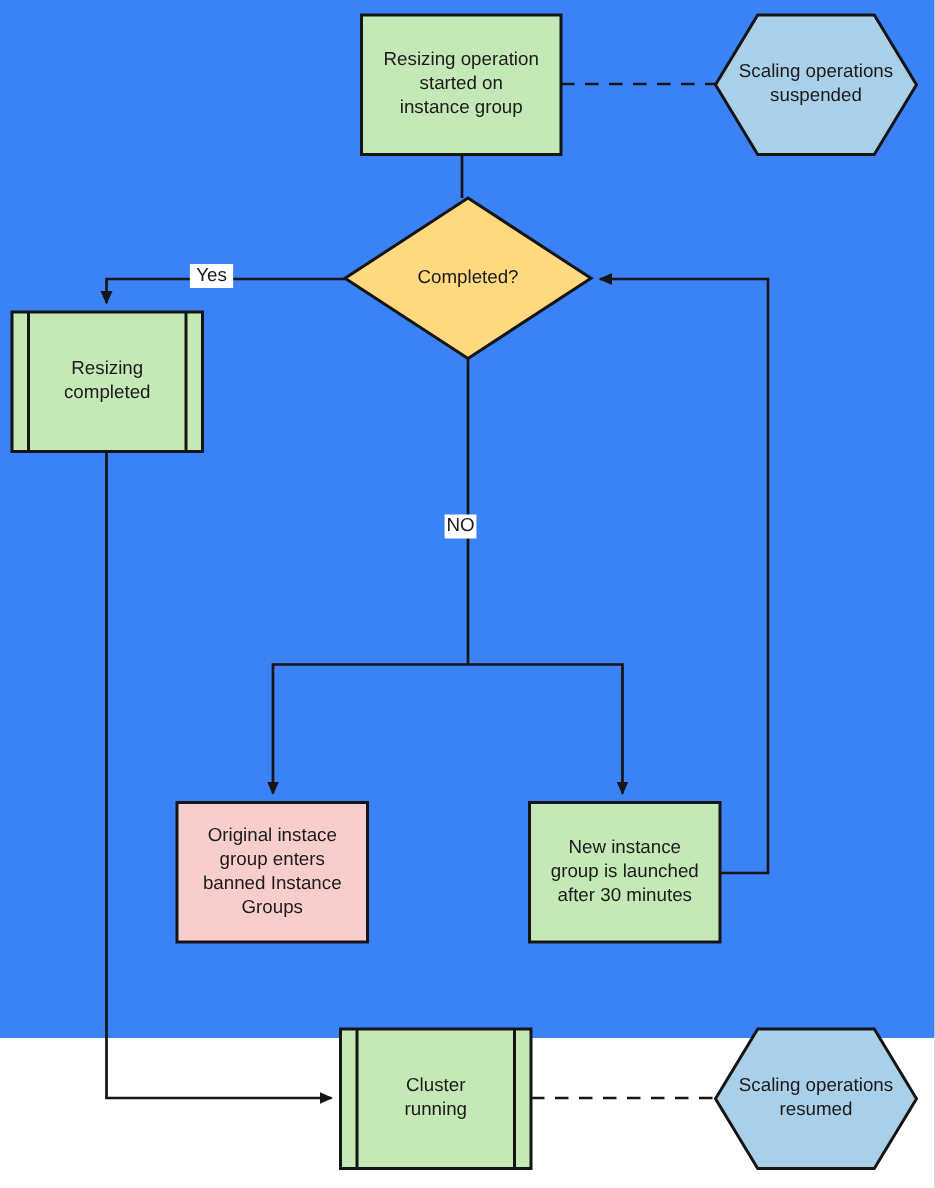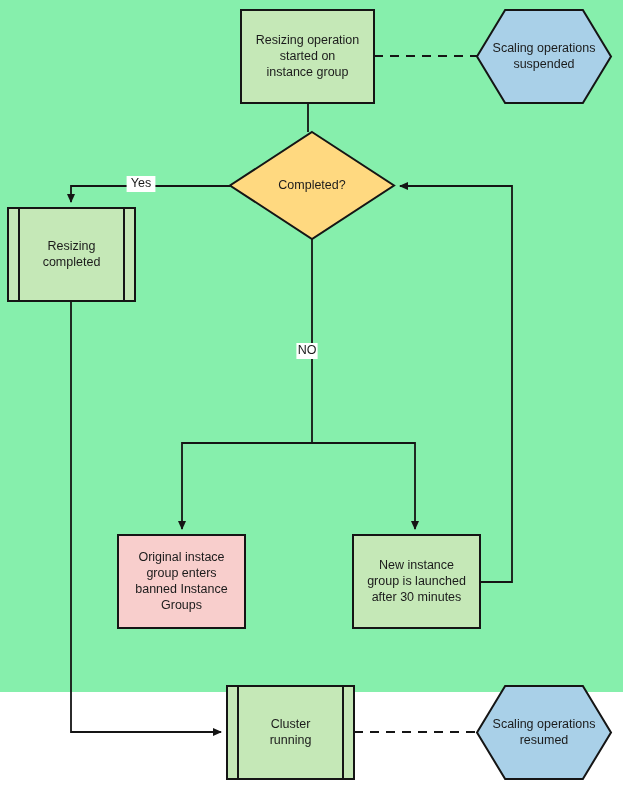--- a/index.html
+++ b/index.html
@@ -11,21 +11,21 @@
   body {
     width: 623px;
     height: 792px;
     overflow: hidden;
     font-family: "Liberation Sans", sans-serif;
   }
   #flowchart-root {
     position: relative;
     width: 623px;
     height: 692px;
-    background: #86efac;
+    background: #3b82f6;
   }
   svg.diagram {
     display: block;
     width: 623px;
     height: 792px;
   }
   .node-shape {
     stroke: #151515;
     stroke-width: 2;
   }

